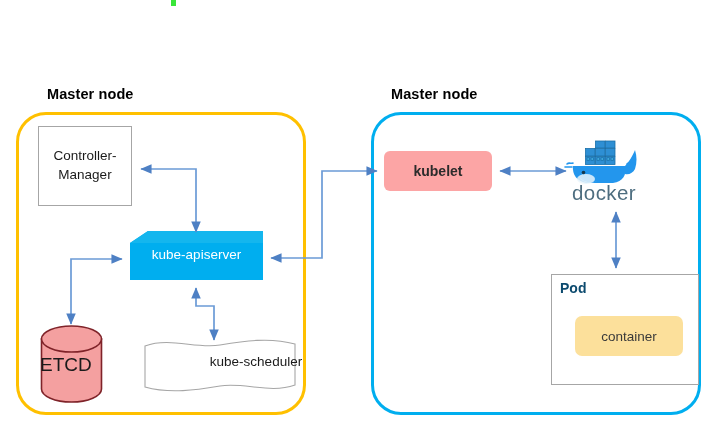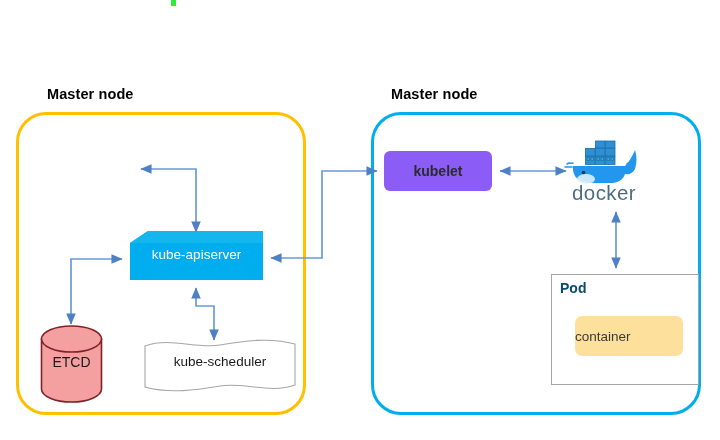--- a/index.html
+++ b/index.html
@@ -96,61 +96,62 @@
 
   
   #etcd {
     left: 40px; top: 325px;
     width: 63px; height: 78px;
   }
   #etcd .etcd-text {
     position: absolute;
     left: 0; top: 29px;
     width: 63px;
-    text-align: center;
-    font-size: 14px;
+    font-size: 19px;
     color: #1a1a1a;
   }
 
   
   #kube-scheduler {
     left: 144px; top: 339px;
     width: 152px; height: 53px;
   }
   #kube-scheduler .sched-text {
     position: absolute;
     left: 0; top: 15px;
     width: 152px;
     text-align: center;
     font-size: 13.5px;
     color: #1a1a1a;
+    padding-left: 36px;
   }
 
   
   #kubelet {
     left: 384px; top: 151px;
     width: 108px; height: 40px;
-    background: #8b5cf6;
+    background: #fca5a5;
     border-radius: 6px;
     display: flex;
     align-items: center;
     justify-content: center;
     font-size: 14px;
     font-weight: bold;
     color: #2b2b2b;
   }
 
   
   #container-box {
     left: 575px; top: 316px;
     width: 108px; height: 40px;
     background: #FCE09B;
     border-radius: 7px;
     display: flex;
     align-items: center;
+    justify-content: center;
     font-size: 13.5px;
     color: #3a3a3a;
   }
 
   
   #docker-logo {
     left: 546px; top: 136px;
     width: 116px; height: 68px;
   }
   #docker-logo svg { display: block; }
@@ -177,20 +178,26 @@
   <div class="abs" id="green-artifact"></div>
 
   <div class="abs node-label" style="left:47px; top:86px;">Master node</div>
 
   <div class="abs node-label" style="left:391px; top:86px;">Master node</div>
 
   <div class="abs node-box" id="master-node-box"></div>
 
   <div class="abs node-box" id="worker-node-box"></div>
 
+  <div class="abs plain-box" id="controller-manager">
+    <div class="cm-text">
+      <div>Controller-</div>
+      <div>Manager</div>
+    </div>
+  </div>
 
   <div class="abs" id="kube-apiserver">
     <svg width="133" height="49" viewBox="0 0 133 49">
       <polygon points="0,12 18,0 133,0 133,49 0,49" fill="#00AEEF"></polygon>
       <polygon points="0,12 18,0 133,0 133,12" fill="#14B6EE"></polygon>
     </svg>
     <div class="api-text">kube-apiserver</div>
   </div>
 
   <div class="abs" id="etcd">

